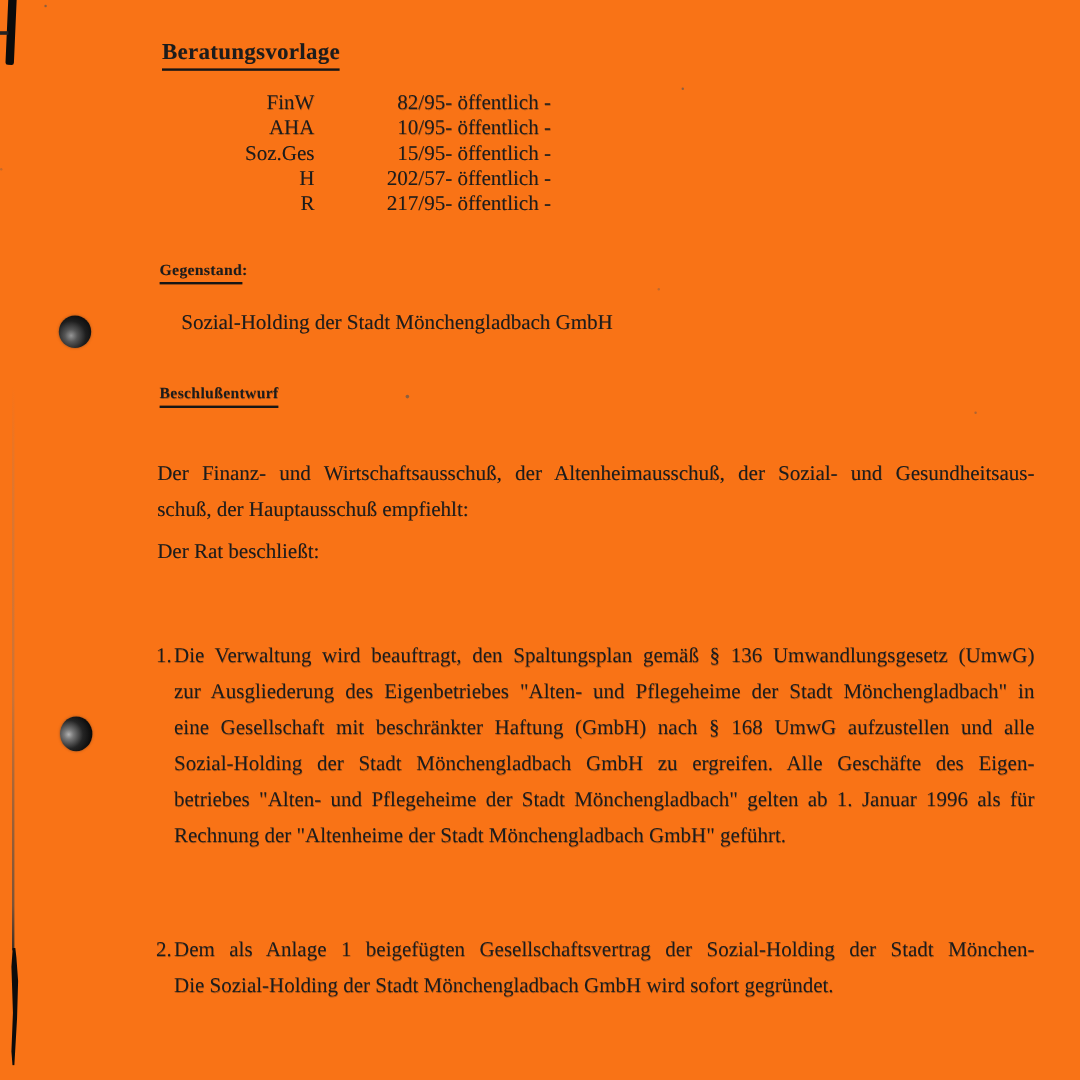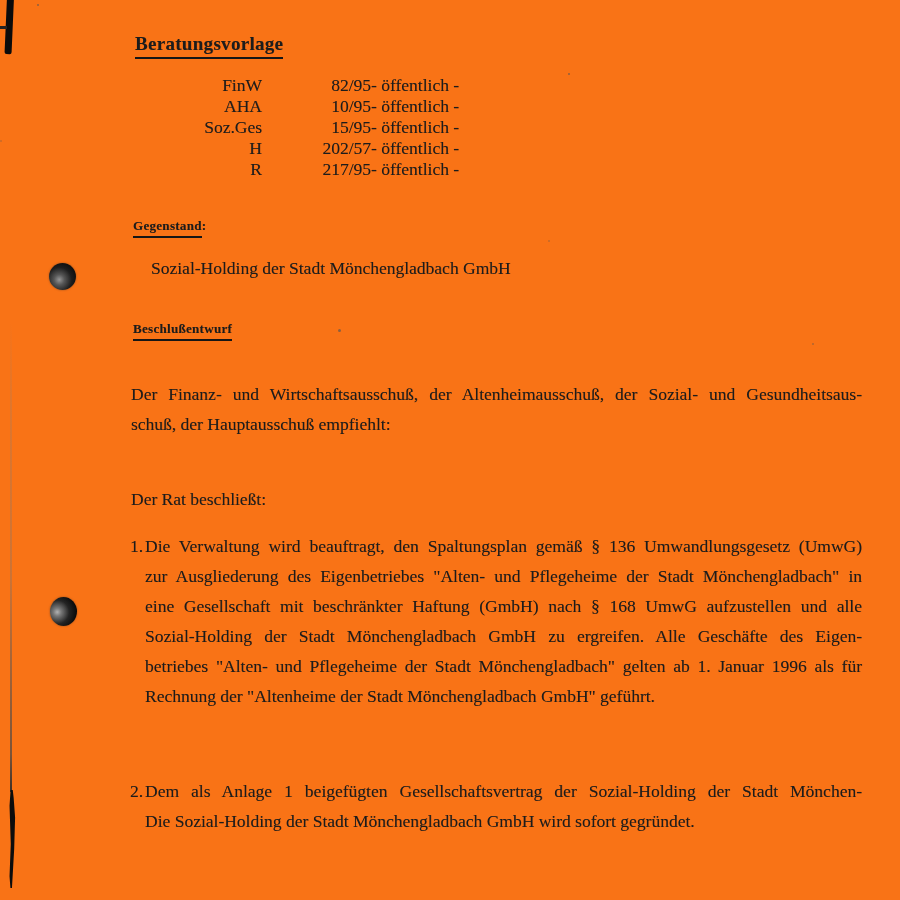--- a/index.html
+++ b/index.html
@@ -18,21 +18,21 @@
   .resolution-heading-wrap{position:absolute;left:133px;top:319px;}
   
   .ref-table{position:absolute;left:134px;top:75px;font-size:17.5px;line-height:21px;}
   .ref-row{display:grid;grid-template-columns:128px 109px auto;text-align:right;}
   .ref-row .cell{white-space:nowrap;}
   
   .body-text{font-size:17.5px;line-height:30px;}
   .subject-value{position:absolute;left:135px;top:256px;font-size:17.5px;line-height:24px;white-space:nowrap;margin-left:16px;}
   .para{position:absolute;}
   .intro{left:131px;top:379px;width:731px;}
-  .council{left:131px;top:484px;}
+  .council{left:131px;top:444px;}
   .line{min-height:30px;}
   .line.full{text-align:justify;text-align-last:justify;text-justify:inter-word;}
   .list-item{position:absolute;left:130px;width:732px;}
   .item-1{top:531px;}
   .item-2{top:776px;}
   .item-number{position:absolute;left:0;top:0;line-height:30px;font-size:17.5px;}
   .item-lines{margin-left:15px;}
   
   .artifact{position:absolute;}
   .top-bar{left:7px;top:-3px;width:7px;height:57px;background:#0b0b0b;

